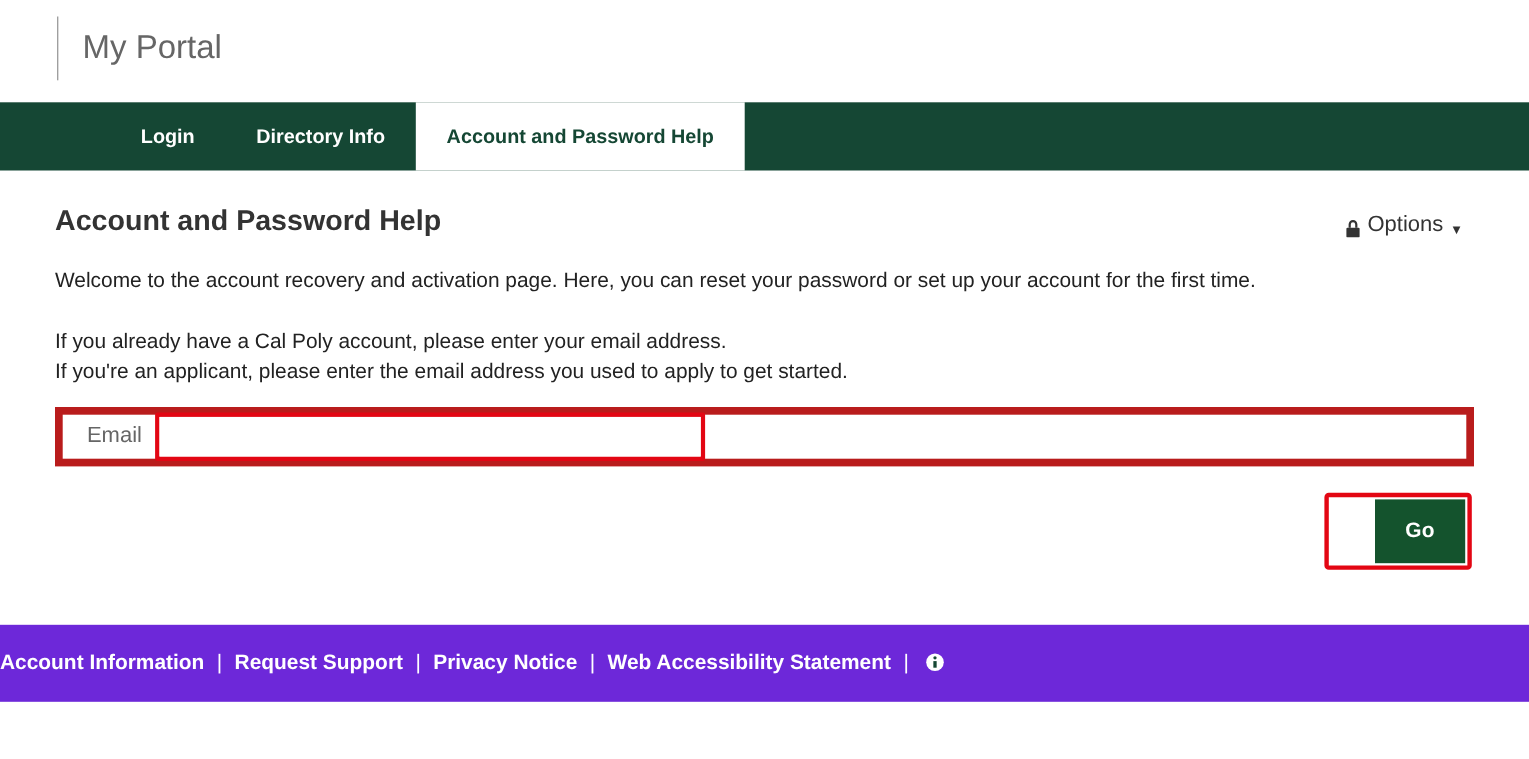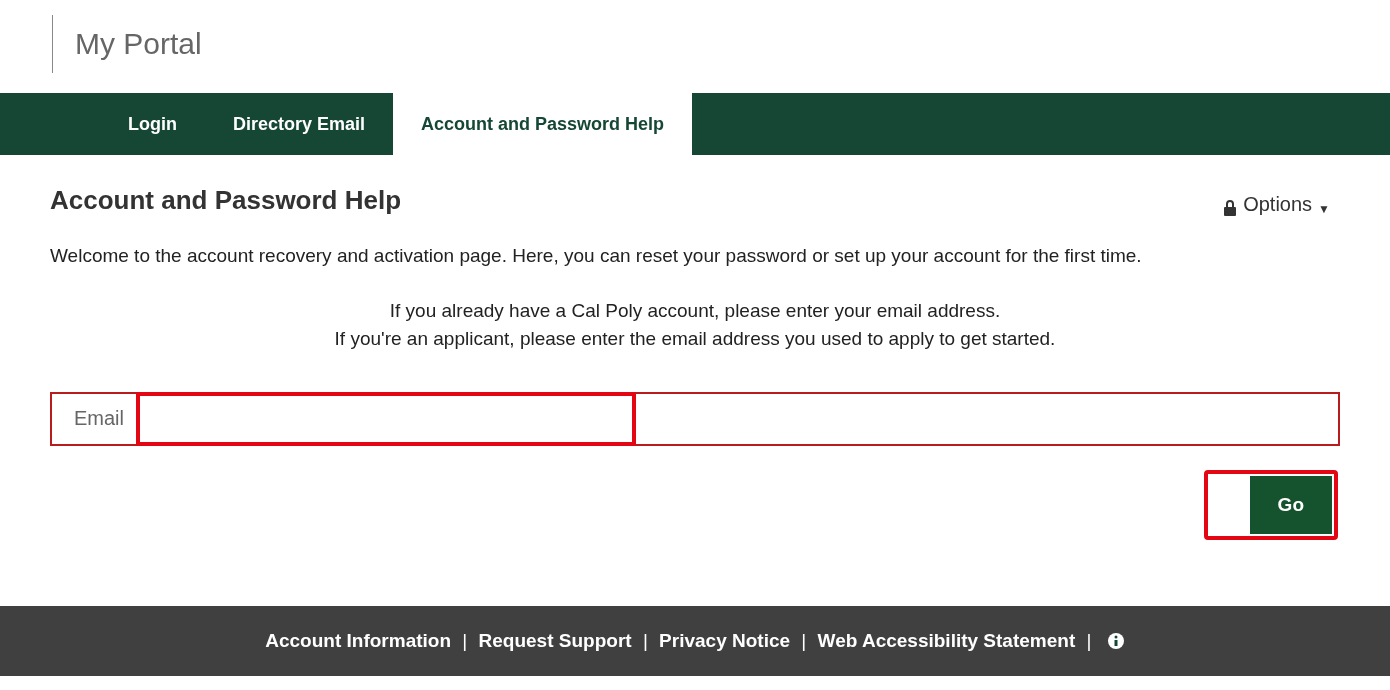--- a/index.html
+++ b/index.html
@@ -100,28 +100,27 @@
       font-size: 19px;
       color: #222;
       line-height: 1.5;
       margin-bottom: 26px;
     }
     
     .instruction-text {
       font-size: 19px;
       color: #222;
       line-height: 1.5;
-      margin-bottom: 38px;
-      text-align: center;
+      margin-bottom: 16px;
     }
     
     .email-row {
       display: flex;
       align-items: stretch;
-      border: 2px solid #b91c1c;
+      border: 7px solid #b91c1c;
       height: 54px;
       margin-bottom: 24px;
     }
     
     .email-label {
       padding: 0 12px 0 22px;
       font-size: 20px;
       color: #666;
       display: flex;
       align-items: center;
@@ -161,26 +160,25 @@
       color: #fff;
       border: none;
       font-size: 19px;
       font-weight: bold;
       padding: 18px 28px;
       cursor: pointer;
       margin-left: 40px;
     }
     
     .footer {
-      background: #404040;
+      background: #6d28d9;
       color: #fff;
-      text-align: center;
       padding: 24px 0;
       font-size: 19px;
-      margin-top: 36px;
+      margin-top: 20px;
     }
     
     .footer a { color: #fff; text-decoration: none; cursor: pointer; font-weight: bold; }
     .footer .sep { margin: 0 6px; font-weight: normal; }
     
     .info-icon {
       display: inline-block;
       width: 18px;
       height: 18px;
       vertical-align: middle;
@@ -190,21 +188,21 @@
 </head>
 <body>
 
 <div class="header">
   <div class="divider"></div>
   <div class="portal-title">My Portal</div>
 </div>
 
 <div class="nav-bar">
   <div class="nav-tab">Login</div>
-  <div class="nav-tab">Directory Email</div>
+  <div class="nav-tab">Directory Info</div>
   <div class="nav-tab active">Account and Password Help</div>
 </div>
 
 <div class="content">
   <div class="page-title">Account and Password Help</div>
 
   <div class="options-group">
     <svg class="lock-icon" viewBox="0 0 14 16">
       <rect x="1" y="7" width="12" height="9" rx="1" fill="#333"></rect>
       <path d="M4 7 V4 a3 3 0 0 1 6 0 V7" fill="none" stroke="#333" stroke-width="2"></path>

